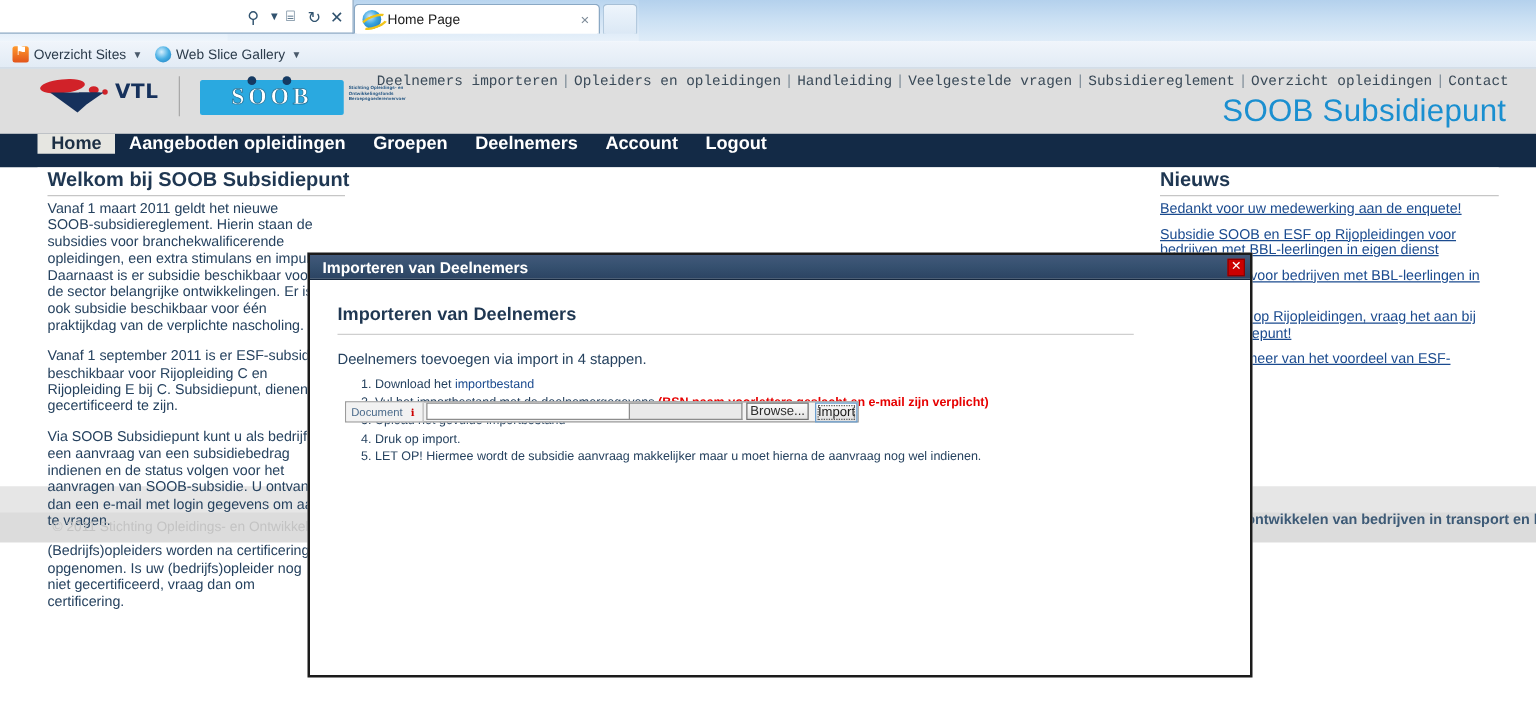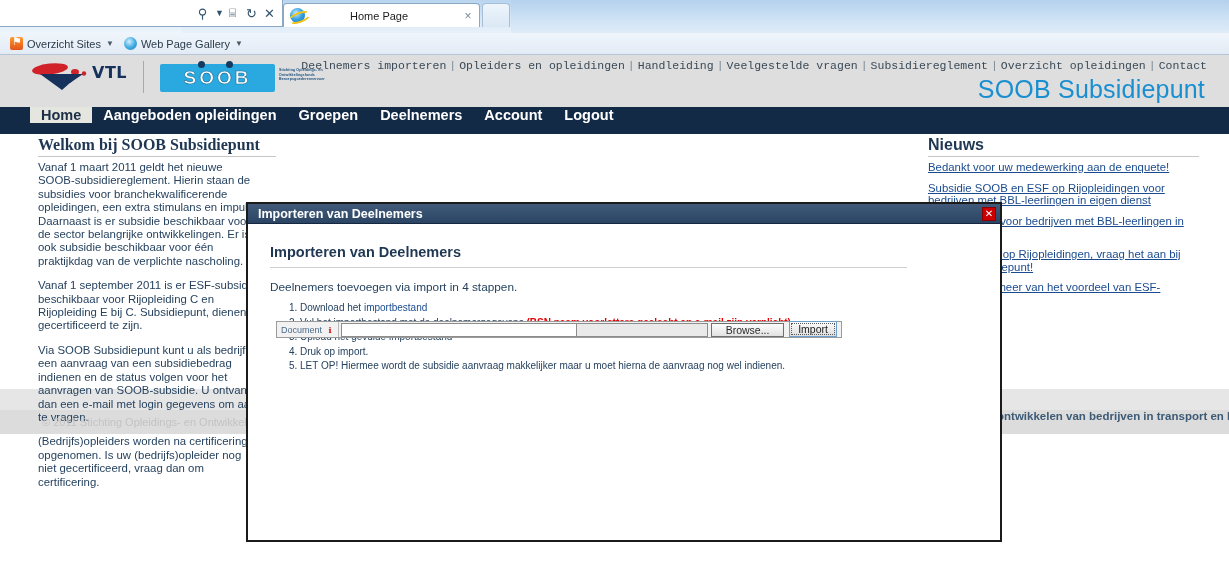--- a/index.html
+++ b/index.html
@@ -38,21 +38,21 @@
   #ab-stop { left: 261px; font-size: 13px; }
 
   #tab-strip { position: absolute; left: 283px; top: 0; height: 33px; }
   #browser-tab {
     position: absolute; left: 0px; top: 3px;
     width: 197px; height: 24px;
     background: #ffffff;
     border: 1px solid #8aa8c4;
     border-bottom: none;
     border-radius: 4px 4px 0 0;
-    display: flex; align-items: center; gap: 40px;
+    display: flex; align-items: center;
   }
   #ie-logo {
     width: 15px; height: 15px; margin-left: 6px; margin-right: 5px;
     border-radius: 50%;
     background: radial-gradient(circle at 40% 35%, #cfe9fb 0%, #3aa5e0 45%, #1769ae 100%);
     position: relative; flex: none;
   }
   #ie-logo::after {
     content: ""; position: absolute; left: -2px; top: 4px;
     width: 19px; height: 7px;
@@ -123,21 +123,21 @@
     background: #a9a9a9;
   }
   #soob-logo {
     position: absolute; left: 160px; top: 9px; width: 115px; height: 28px;
     background: #2aa9e0;
     border-radius: 2px;
   }
   #soob-text {
     position: absolute; left: 0; top: 0; width: 115px; height: 28px;
     line-height: 28px; text-align: center;
-    font-family: Liberation Sans, sans-serif;
+    font-family: Liberation Serif, serif;
     font-weight: bold; font-size: 19px; letter-spacing: 3px;
     color: #ffffff;
     -webkit-text-stroke: 0.6px #1b6e97;
   }
   .soob-head {
     position: absolute; width: 7px; height: 7px; border-radius: 50%;
     background: #153a62; top: -3px;
   }
   #soob-head-1 { left: 38px; }
   #soob-head-2 { left: 66px; }
@@ -197,21 +197,20 @@
   #page-footer-strip {
     position: absolute; left: 0; top: 300px; width: 1229px; height: 14px;
     background: #ffffff;
   }
 
   
   #welcome-title {
     position: absolute; left: 38px; top: 2px;
     font-size: 16px; font-weight: bold; color: #1f3752;
     white-space: nowrap;
-    font-family: Liberation Serif, serif;
   }
   #welcome-rule {
     position: absolute; left: 38px; top: 22px; width: 238px; height: 1px;
     background: #c6c6c6;
   }
   #left-col {
     position: absolute; left: 38px; top: 27px; width: 220px;
     font-size: 11.4px; line-height: 13.4px; color: #26425f;
   }
   #left-col p { margin: 0 0 11px 0; }
@@ -285,24 +284,24 @@
     margin: 7px 0 0 0; padding-left: 30px;
     font-size: 10px; color: #26425f; line-height: 14.5px;
   }
   #modal-steps li { margin: 0; padding: 0; }
   #modal-steps a { color: #1b4b8f; }
   .req-note { color: #e60000; font-weight: bold; }
 
   
   #form-row {
     position: absolute; left: 276px; top: 266px;
-    width: 566px; height: 17px;
+    width: 411px; height: 17px;
     background: #f2f2f2;
     border: 1px solid #9b9b9b;
-    display: flex; align-items: flex-end;
+    display: flex; align-items: flex-start;
   }
   #doc-label-cell {
     height: 15px; display: flex; align-items: center;
     padding: 0 4px;
     background: #f2f2f2;
     border-right: 1px solid #b9b9b9;
   }
   #doc-label {
     font-size: 9px; color: #4a6a8a; white-space: nowrap; margin-right: 4px;
   }
@@ -366,21 +365,21 @@
 </div>
 
 <div id="links-bar">
   <div class="links-item">
     <span id="sugg-icon"></span>
     <span>Overzicht Sites</span>
     <span class="links-caret">▼</span>
   </div>
   <div class="links-item">
     <span id="webslice-icon"></span>
-    <span>Web Page Gallery</span>
+    <span>Web Slice Gallery</span>
     <span class="links-caret">▼</span>
   </div>
 </div>
 
 <div id="page">
 
   <div id="site-header">
     <div id="header-inner">
 
       <svg id="vtl-logo" viewBox="0 0 120 36">

